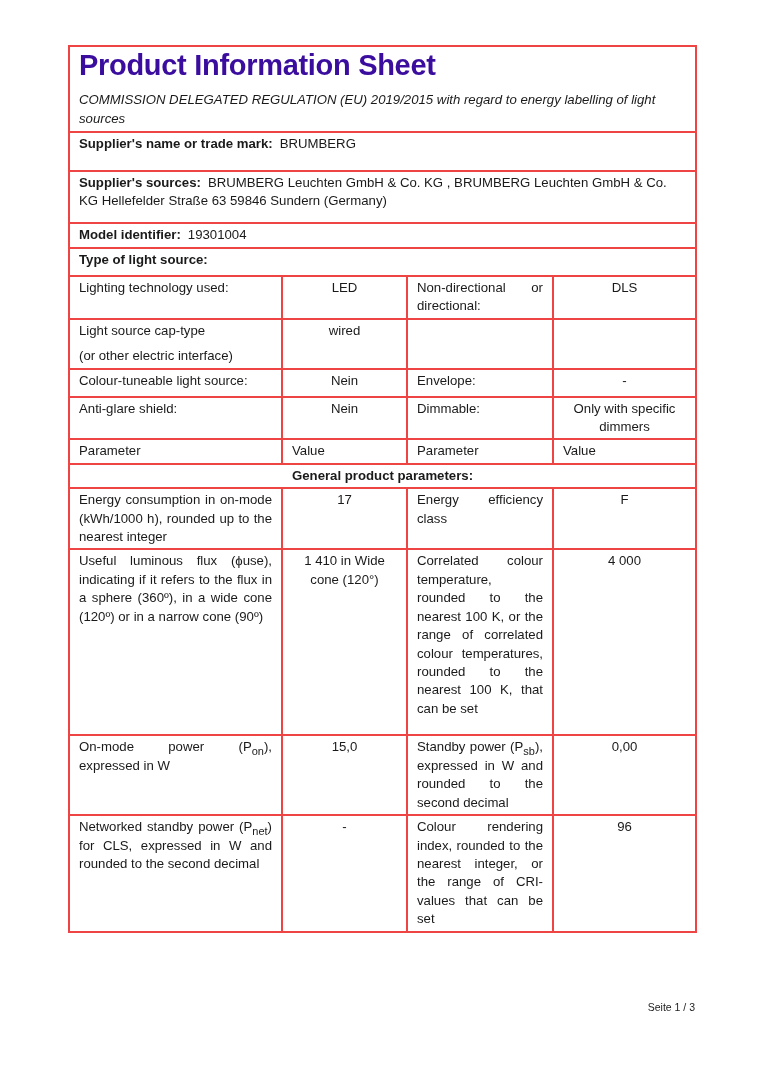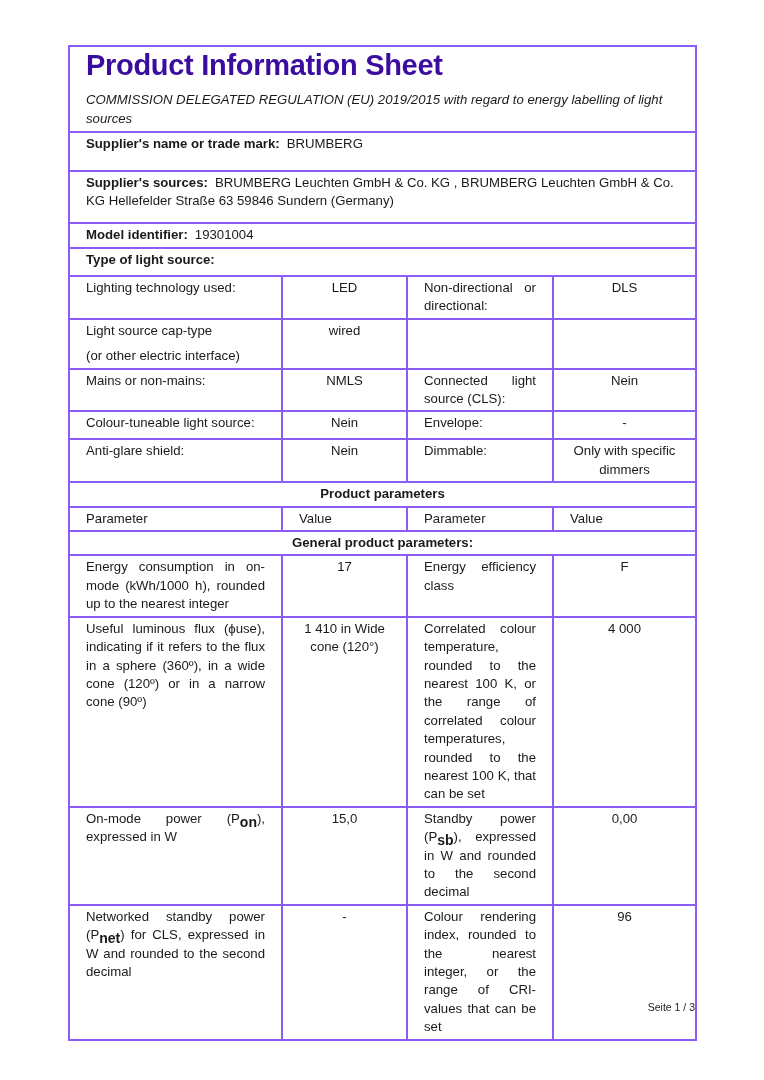--- a/index.html
+++ b/index.html
@@ -7,39 +7,39 @@
   body {
     width:764px; height:1080px; background:#ffffff; position:relative;
     font-family:"Liberation Sans", sans-serif; color:#1a1a1a;
     -webkit-font-smoothing: antialiased;
   }
   table.sheet {
     position:absolute; left:68px; top:45px; width:627px;
     border-collapse:collapse; table-layout:fixed;
   }
   table.sheet td {
-    border:2px solid #8b5cf6;
+    border:2px solid #ef4444;
     vertical-align:top;
-    padding:2px 16px;
+    padding:2px 9px;
     font-size:13.2px;
     line-height:18.4px;
   }
   .title-cell { padding:5px 8px 4px; }
   .doc-title {
     color:#3b0d9e; font-size:29px; font-weight:700; line-height:33px;
     margin:0 0 8px 0; letter-spacing:-0.3px;
   }
   .doc-sub { font-size:13.2px; line-height:19px;font-style:italic; }
   .bold { font-weight:700; }
   .label-val { margin-left:7px; }
   .cell-just { text-align:justify;margin-top:48px; }
   .cell-val  { text-align:center; }
   .sec-head  { text-align:center; font-weight:700; }
   .para2 { margin-top:7px; }
-  sub { font-size:14px; line-height:0;font-weight:bold; }
+  sub { font-size:11px; line-height:0; }
   .footer {
     position:absolute; right:69px; top:1001px;
     font-size:10.5px; color:#222;
   }
 </style>
 </head>
 <body>
 
 <table class="sheet">
   <colgroup>
@@ -91,45 +91,36 @@
   <tr style="height:44px">
     <td>
       <div>Light source cap-type</div>
       <div class="para2">(or other electric interface)</div>
     </td>
     <td class="cell-val">wired</td>
     <td></td>
     <td></td>
   </tr>
 
-  <tr style="height:42px">
-    <td class="cell-just">Mains or non-mains:</td>
-    <td class="cell-val">NMLS</td>
-    <td class="cell-just">Connected light source (CLS):</td>
-    <td class="cell-val">Nein</td>
-  </tr>
 
   <tr style="height:28px">
     <td class="cell-just">Colour-tuneable light source:</td>
     <td class="cell-val">Nein</td>
     <td class="cell-just">Envelope:</td>
     <td class="cell-val">-</td>
   </tr>
 
 
   <tr style="height:38px">
     <td class="cell-just">Anti-glare shield:</td>
     <td class="cell-val">Nein</td>
     <td class="cell-just">Dimmable:</td>
     <td class="cell-val">Only with specific dimmers</td>
   </tr>
 
-  <tr style="height:22px">
-    <td colspan="4" class="sec-head">Product parameters</td>
-  </tr>
 
   <tr style="height:23px">
     <td>Parameter</td>
     <td>Value</td>
     <td>Parameter</td>
     <td>Value</td>
   </tr>
 
   <tr style="height:23px">
     <td colspan="4" class="sec-head">General product parameters:</td>

